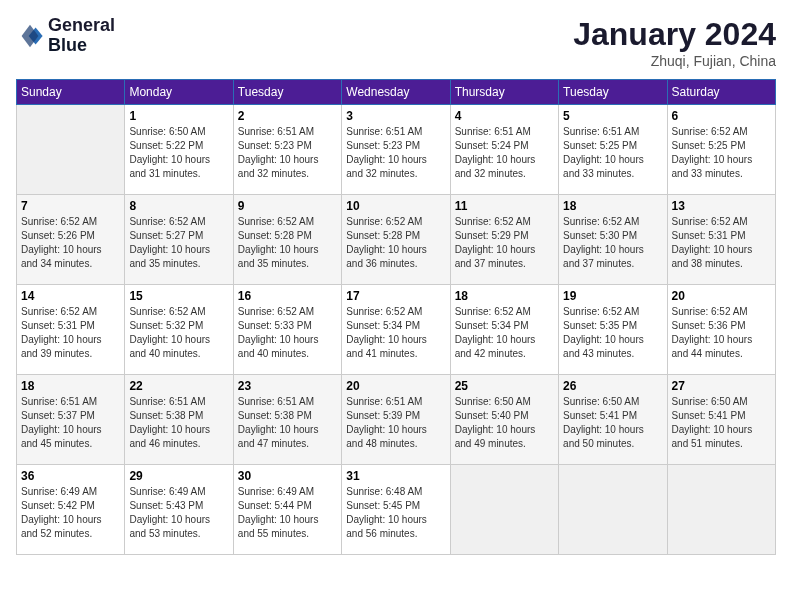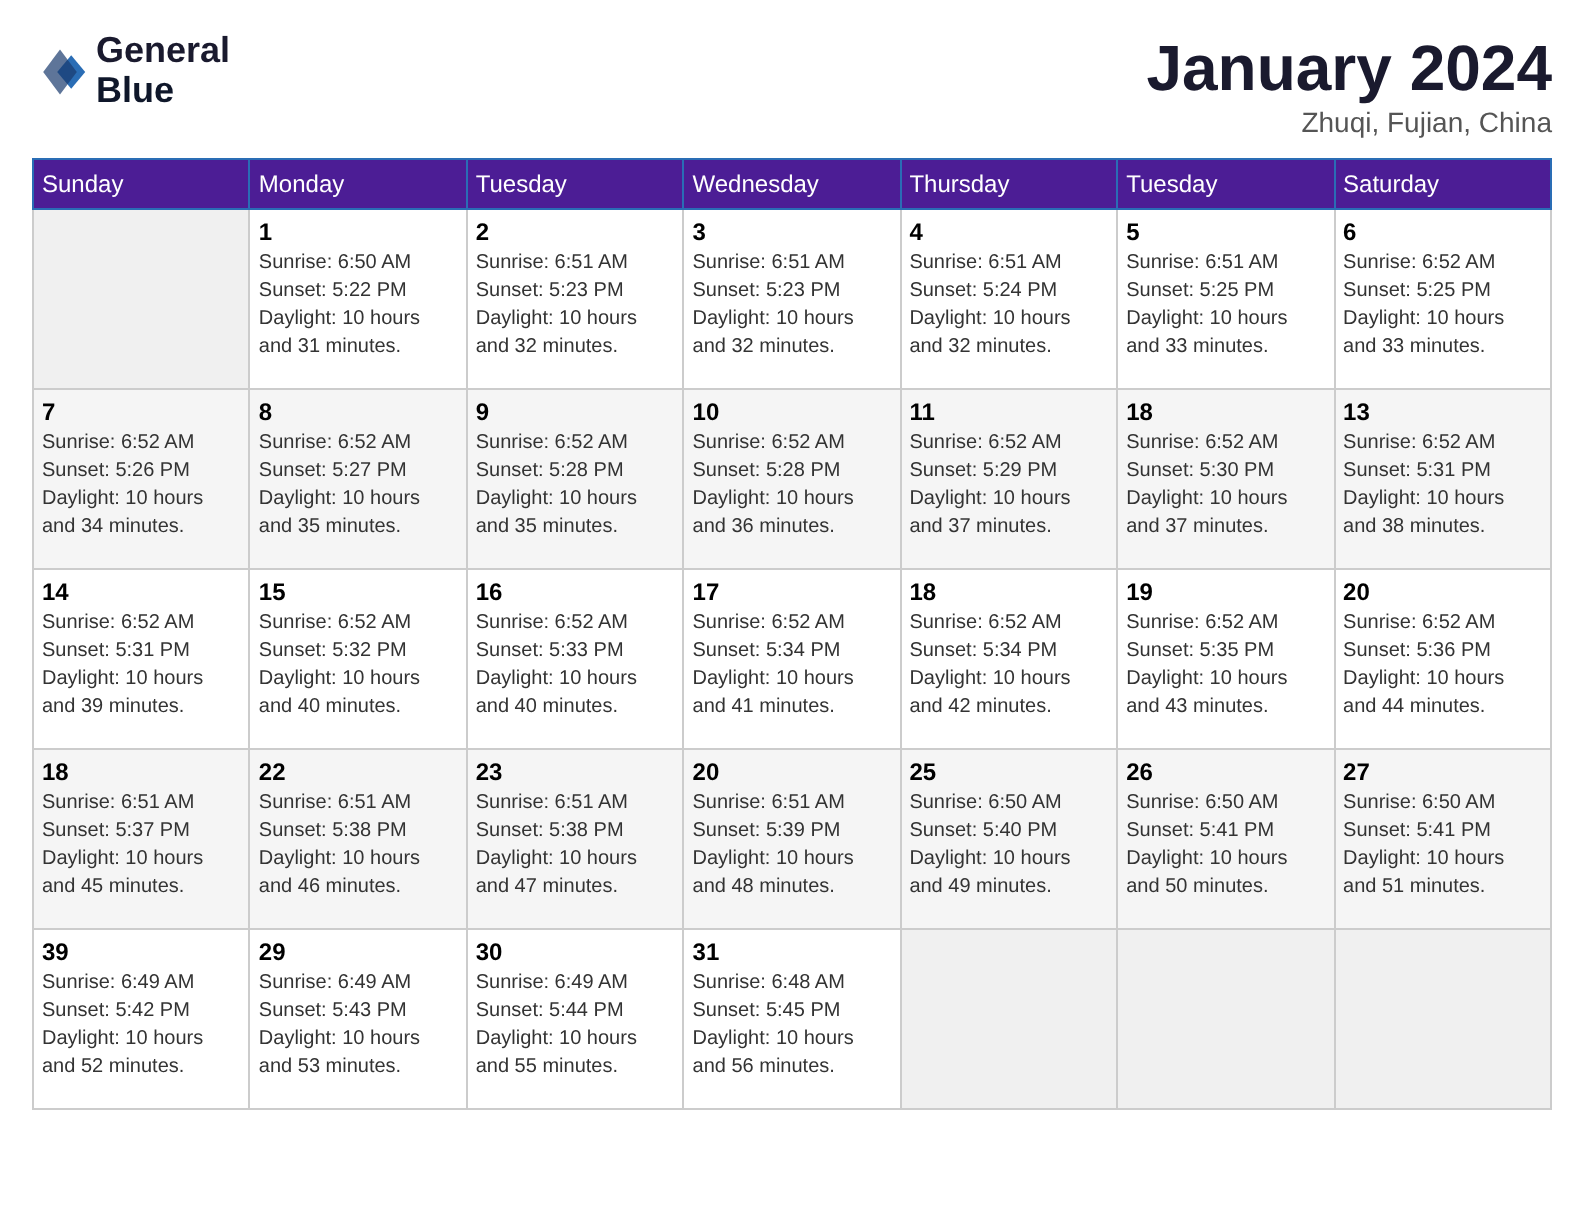--- a/index.html
+++ b/index.html
@@ -234,21 +234,21 @@
           <span class="day-num">26</span>
           <div class="day-info">Sunrise: 6:50 AM<br>Sunset: 5:41 PM<br>Daylight: 10 hours and 50 minutes.</div>
         </td>
         <td>
           <span class="day-num">27</span>
           <div class="day-info">Sunrise: 6:50 AM<br>Sunset: 5:41 PM<br>Daylight: 10 hours and 51 minutes.</div>
         </td>
       </tr>
       <tr>
         <td>
-          <span class="day-num">39</span>
+          <span class="day-num">36</span>
           <div class="day-info">Sunrise: 6:49 AM<br>Sunset: 5:42 PM<br>Daylight: 10 hours and 52 minutes.</div>
         </td>
         <td>
           <span class="day-num">29</span>
           <div class="day-info">Sunrise: 6:49 AM<br>Sunset: 5:43 PM<br>Daylight: 10 hours and 53 minutes.</div>
         </td>
         <td>
           <span class="day-num">30</span>
           <div class="day-info">Sunrise: 6:49 AM<br>Sunset: 5:44 PM<br>Daylight: 10 hours and 55 minutes.</div>
         </td>

